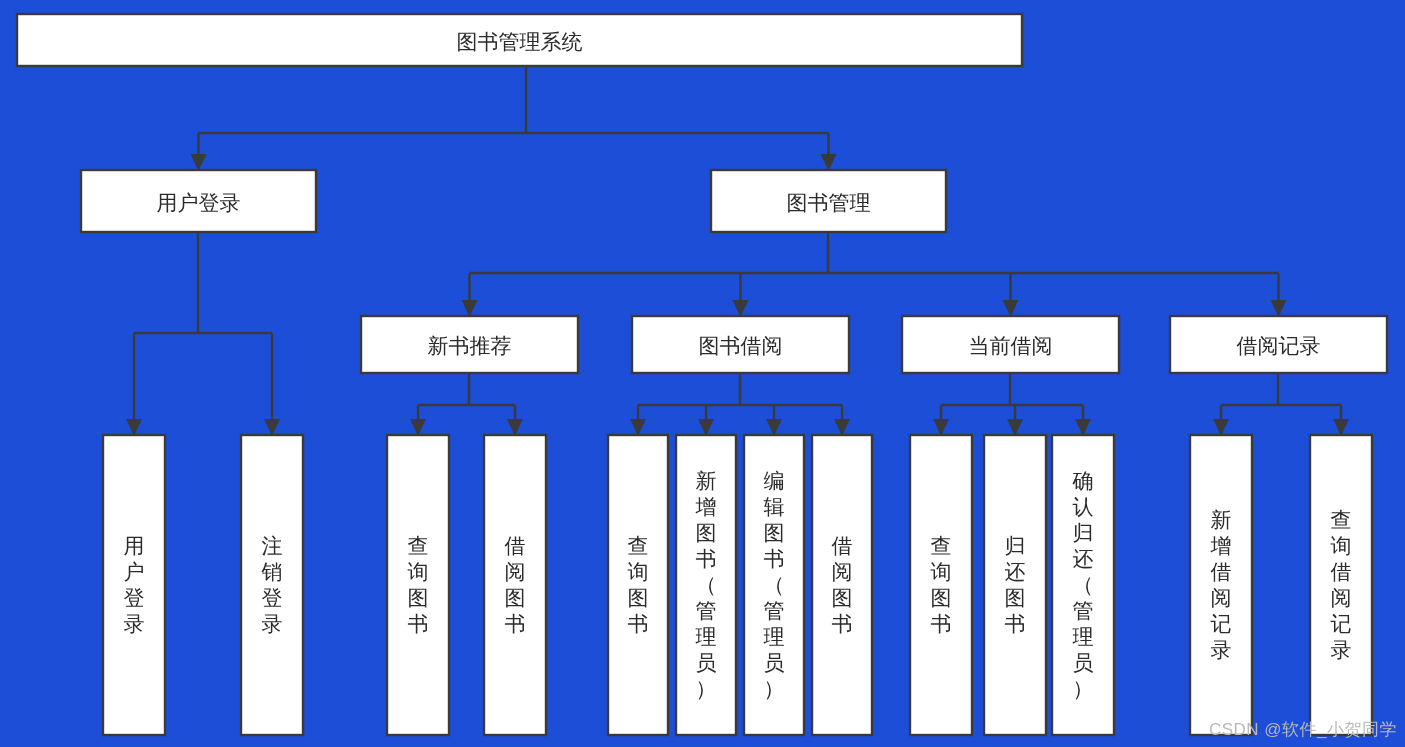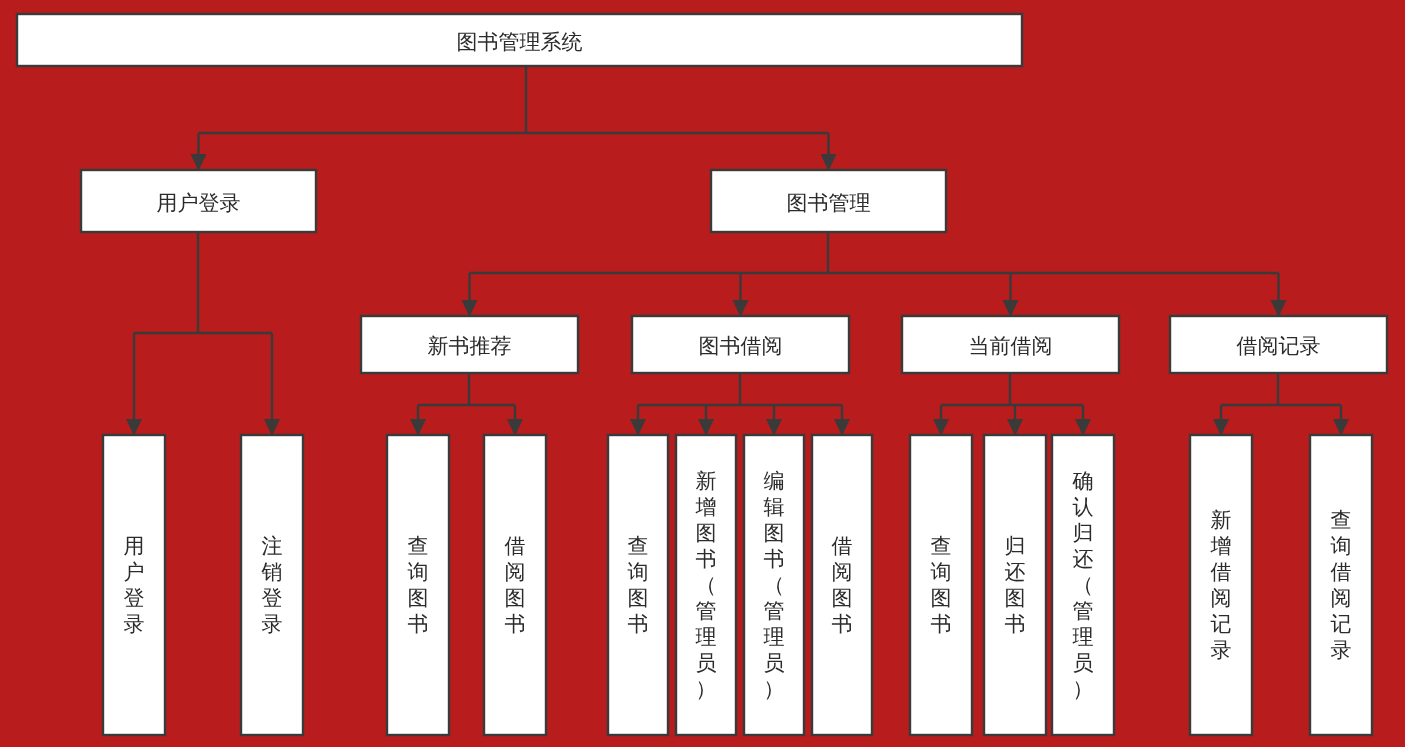--- a/index.html
+++ b/index.html
@@ -11,21 +11,21 @@
   body {
     width: 1405px;
     height: 747px;
     font-family: "Liberation Sans", "DejaVu Sans", sans-serif;
     overflow: hidden;
   }
   #diagram-root {
     position: relative;
     width: 1405px;
     height: 747px;
-    background: #b91c1c;
+    background: #1d4ed8;
   }
   svg#diagram-canvas {
     position: absolute;
     left: 0;
     top: 0;
     width: 1405px;
     height: 747px;
     display: block;
   }
   .node-box {
@@ -217,13 +217,14 @@
         <g>
           <rect x="1190" y="435" width="62" height="300" class="node-box"></rect>
           <text x="1221" y="527.28" class="node-label-v"><tspan x="1221" dy="0">新</tspan><tspan x="1221" dy="26">增</tspan><tspan x="1221" dy="26">借</tspan><tspan x="1221" dy="26">阅</tspan><tspan x="1221" dy="26">记</tspan><tspan x="1221" dy="26">录</tspan></text>
         </g>
         <g>
           <rect x="1310" y="435" width="62" height="300" class="node-box"></rect>
           <text x="1341" y="527.28" class="node-label-v"><tspan x="1341" dy="0">查</tspan><tspan x="1341" dy="26">询</tspan><tspan x="1341" dy="26">借</tspan><tspan x="1341" dy="26">阅</tspan><tspan x="1341" dy="26">记</tspan><tspan x="1341" dy="26">录</tspan></text>
         </g>
       </g>
   </svg>
+  <div class="watermark-text">CSDN @软件_小贺同学</div>
 </div>
 
 </body></html>

